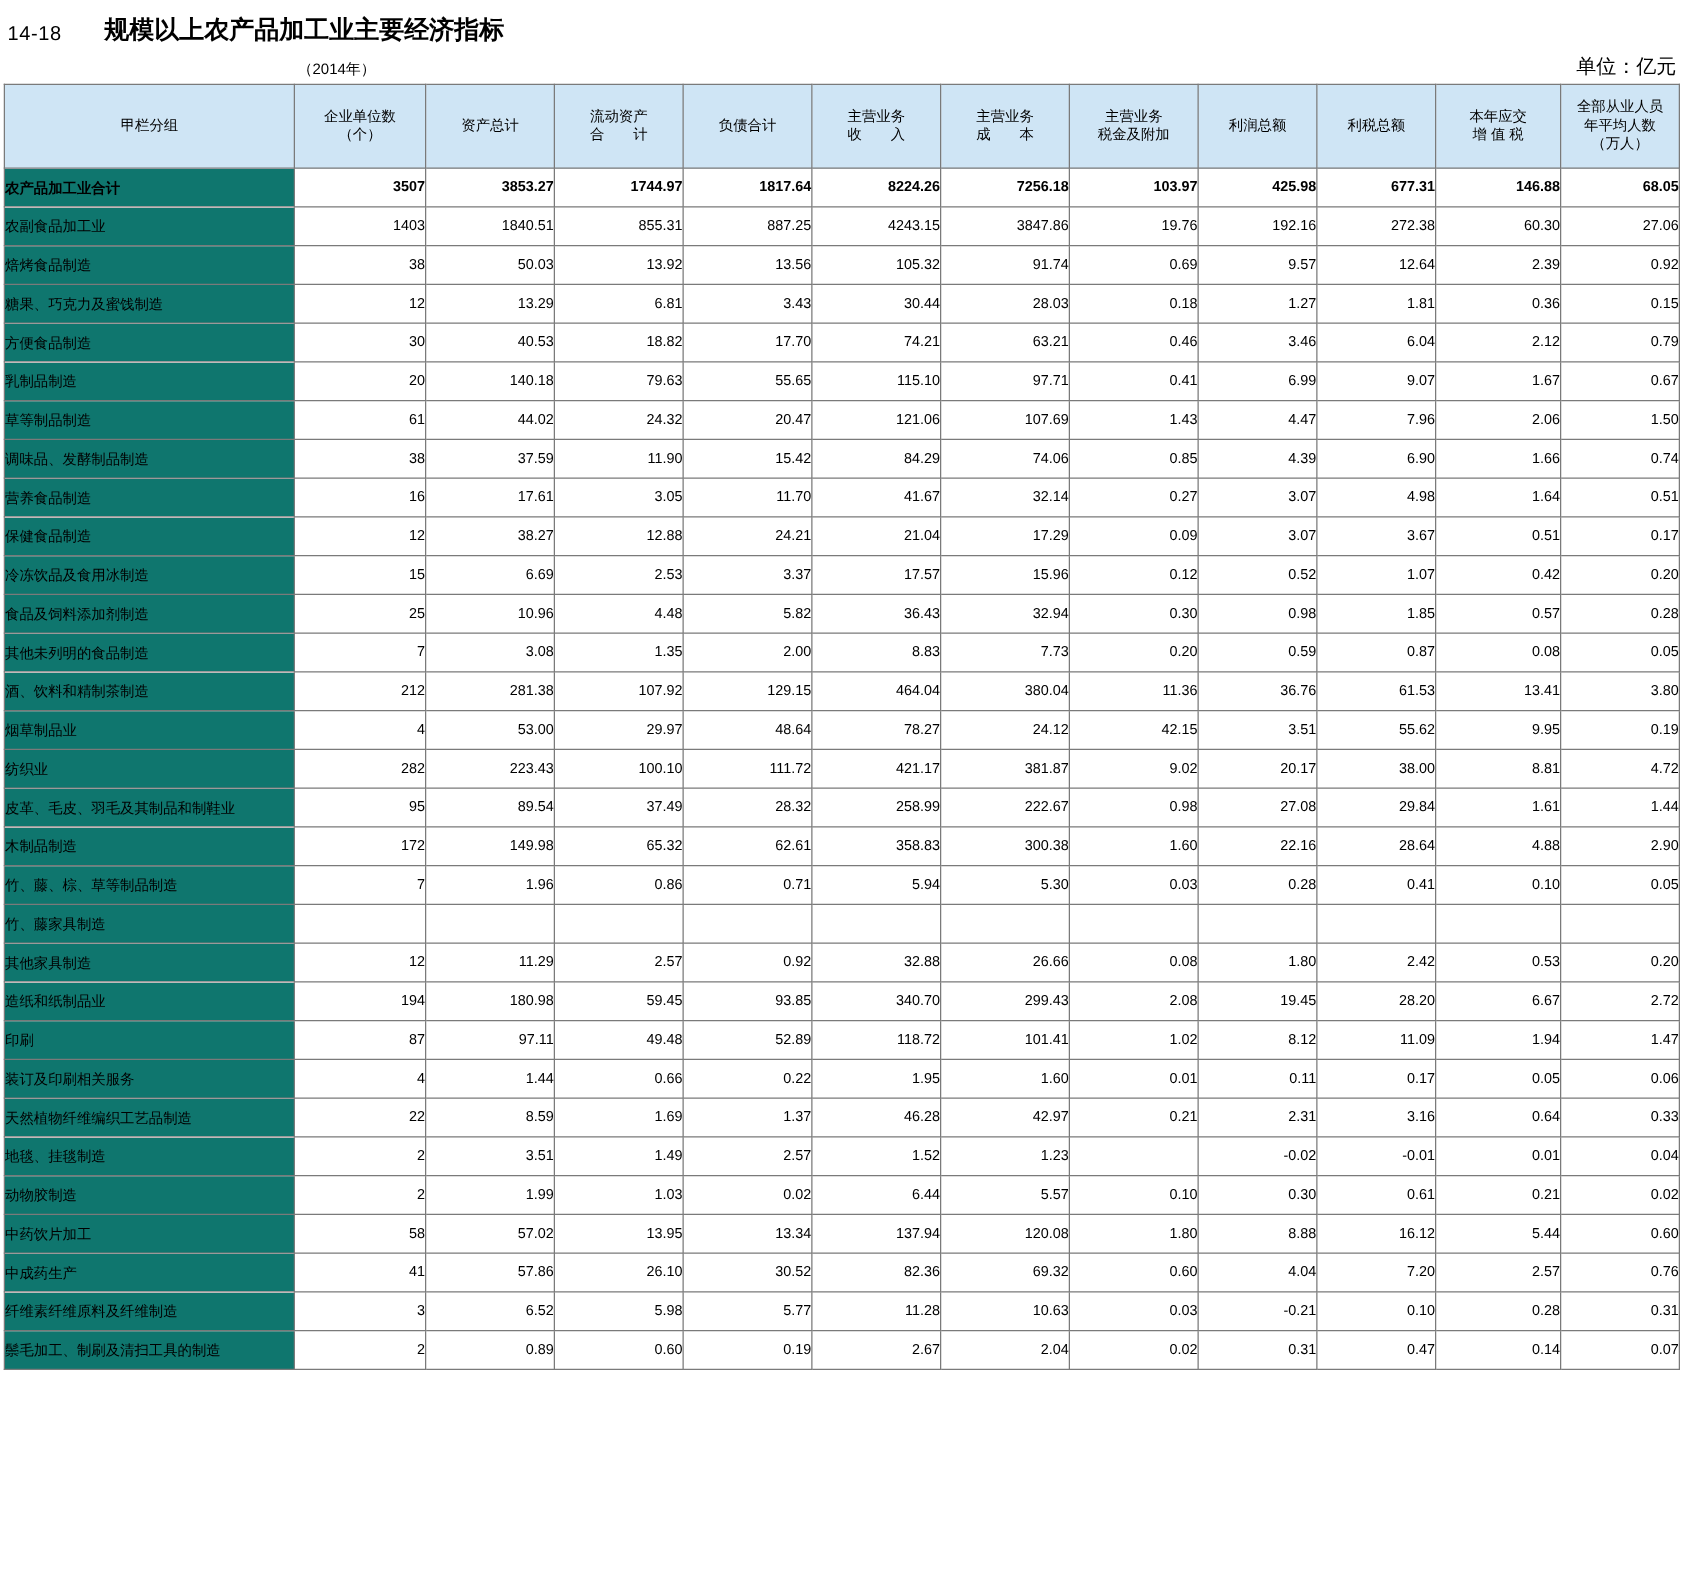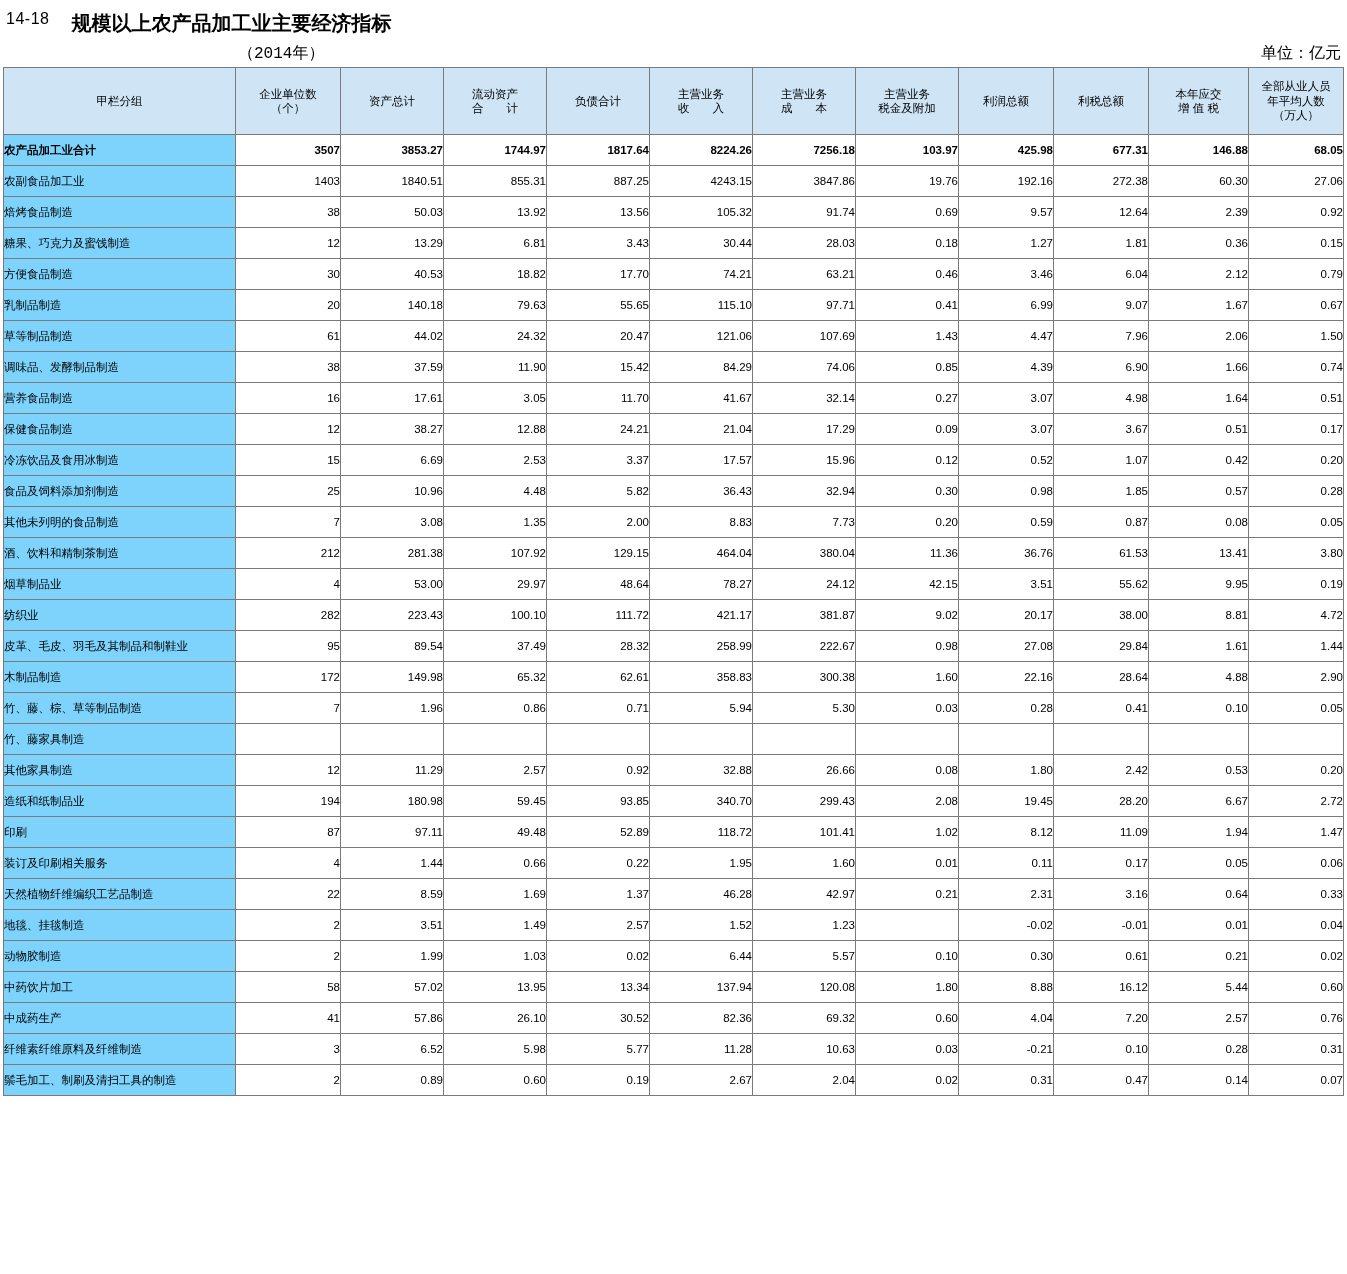--- a/index.html
+++ b/index.html
@@ -15,42 +15,42 @@
   }
   .page {
     position: relative;
     width: 1347px;
     min-height: 1274px;
     box-sizing: border-box;
     padding: 0;
   }
   .title-row {
     display: flex;
-    align-items: flex-start;
+    align-items: flex-end;
     padding: 10px 4px 6px 6px;
+    gap: 12px;
   }
   .title-num {
     font-size: 16px;
     letter-spacing: 0.5px;
     margin-right: 22px;
   }
   .title-text {
     font-size: 20px;
     font-weight: bold;
   }
   .subtitle-row {
     display: flex;
     justify-content: space-between;
     align-items: flex-end;
     padding: 0 6px 3px 6px;
   }
   .year-note {
-    font-size: 16px;
+    font-size: 12px;
     margin-left: 232px;
-    font-family: Liberation Mono, monospace;
   }
   .unit-note {
     font-size: 16px;
   }
   table.stat {
     border-collapse: collapse;
     table-layout: fixed;
     width: 1341px;
     margin: 0 3px;
   }
@@ -68,21 +68,21 @@
     line-height: 1.25;
     padding: 2px 3px;
   }
   thead th.first-col {
     width: 232px;
   }
   thead th .hdr {
     display: block;
   }
   td.rowhead {
-    background: #7dd3fc;
+    background: #0f766e;
     text-align: left;
     padding: 0 0 0 6px;
     height: 30px;
     white-space: nowrap;
     overflow: hidden;
   }
   td.num {
     text-align: right;
     padding: 0 8px 0 2px;
     height: 30px;

